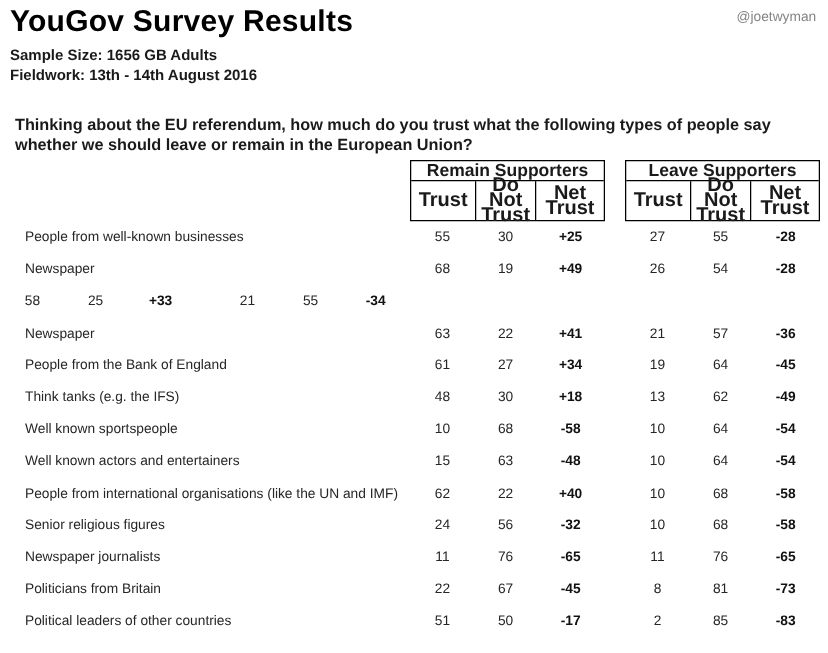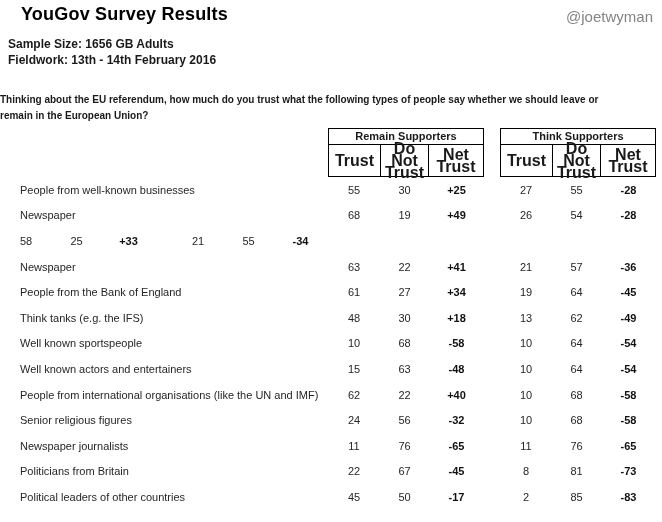--- a/index.html
+++ b/index.html
@@ -6,46 +6,45 @@
   html, body { background: #fff; }
   body {
     width: 662px; height: 522px;
     font-family: "Liberation Sans", sans-serif;
     color: #1a1a1a;
     position: relative;
     overflow: hidden;
   }
   .page-title {
     position: absolute; left: 8px; top: 4px;
-    font-size: 18px; font-weight: bold; color: #000;
+    font-size: 24px; font-weight: bold; color: #000;
     letter-spacing: 0.2px;
-    margin-left: 13px;
   }
   .handle {
     position: absolute; right: 9px; top: 8px;
-    font-size: 15px; color: #848484;
+    font-size: 11px; color: #848484;
   }
   .meta {
     position: absolute; left: 8px; top: 37px;
     font-size: 12px; font-weight: bold; line-height: 15.5px;
   }
   .question {
-    position: absolute; left: 0; top: 92px; width: 630px;
-    font-size: 10px; font-weight: bold; line-height: 15.5px;
+    position: absolute; left: 12px; top: 92px; width: 630px;
+    font-size: 13px; font-weight: bold; line-height: 15.5px;
   }
   .group-box {
     position: absolute; top: 128px; width: 156px;
     border: 1px solid #000; background: #fff;
   }
   .group-box.remain { left: 328px; }
   .group-box.leave  { left: 500px; }
   .group-title {
     height: 16px; line-height: 15px;
     border-bottom: 1px solid #000;
-    text-align: center; font-size: 11px; font-weight: bold;
+    text-align: center; font-size: 14px; font-weight: bold;
   }
   .group-cols { display: flex; height: 31px; }
   .gcell {
     display: flex; align-items: center; justify-content: center;
     text-align: center; font-size: 16px; font-weight: bold; line-height: 12px;
   }
   .gcell.c1 { width: 52px; border-right: 1px solid #000; }
   .gcell.c2 { width: 48px; border-right: 1px solid #000; text-align: center; }
   .gcell.c3 { flex: 1; }
   .rows { position: absolute; left: 0; top: 177px; width: 662px; }
@@ -60,36 +59,36 @@
   .cell.net { font-weight: bold; color: #111; }
 </style>
 </head>
 <body>
 
 <div class="page-title">YouGov Survey Results</div>
 <div class="handle">@joetwyman</div>
 
 <div class="meta">
   <div>Sample Size: 1656 GB Adults</div>
-  <div>Fieldwork: 13th - 14th February 2016</div>
+  <div>Fieldwork: 13th - 14th August 2016</div>
 </div>
 
 <div class="question">Thinking about the EU referendum, how much do you trust what the following types of people say whether we should leave or remain in the European Union?</div>
 
 <div class="group-box remain">
   <div class="group-title">Remain Supporters</div>
   <div class="group-cols">
     <div class="gcell c1">Trust</div>
     <div class="gcell c2">Do Not Trust</div>
     <div class="gcell c3">Net Trust</div>
   </div>
 </div>
 
 <div class="group-box leave">
-  <div class="group-title">Think Supporters</div>
+  <div class="group-title">Leave Supporters</div>
   <div class="group-cols">
     <div class="gcell c1">Trust</div>
     <div class="gcell c2">Do Not Trust</div>
     <div class="gcell c3">Net Trust</div>
   </div>
 </div>
 
 <div class="rows" id="rows">
     <div class="data-row">
       <div class="cell label">People from well-known businesses</div>
@@ -193,20 +192,20 @@
       <div class="cell label">Politicians from Britain</div>
       <div class="cell num w1">22</div>
       <div class="cell num w2">67</div>
       <div class="cell num w3 net">-45</div>
       <div class="cell num w1 leave-first">8</div>
       <div class="cell num w2">81</div>
       <div class="cell num w3 net">-73</div>
     </div>
     <div class="data-row">
       <div class="cell label">Political leaders of other countries</div>
-      <div class="cell num w1">45</div>
+      <div class="cell num w1">51</div>
       <div class="cell num w2">50</div>
       <div class="cell num w3 net">-17</div>
       <div class="cell num w1 leave-first">2</div>
       <div class="cell num w2">85</div>
       <div class="cell num w3 net">-83</div>
     </div>
   </div>
 
 </body></html>

